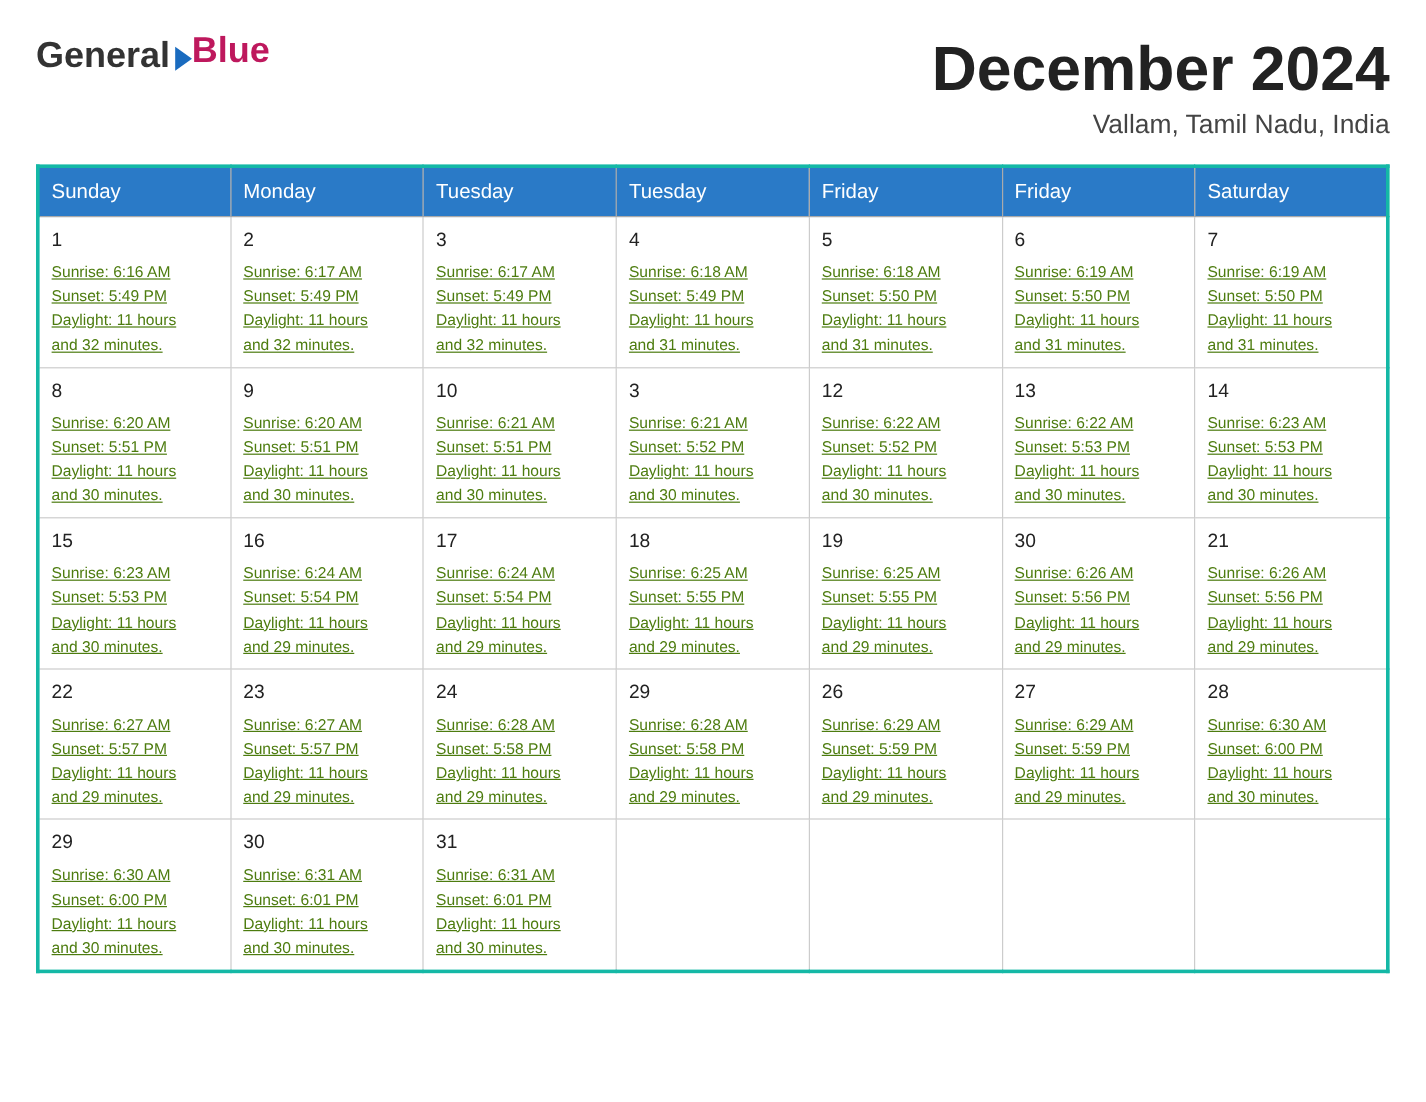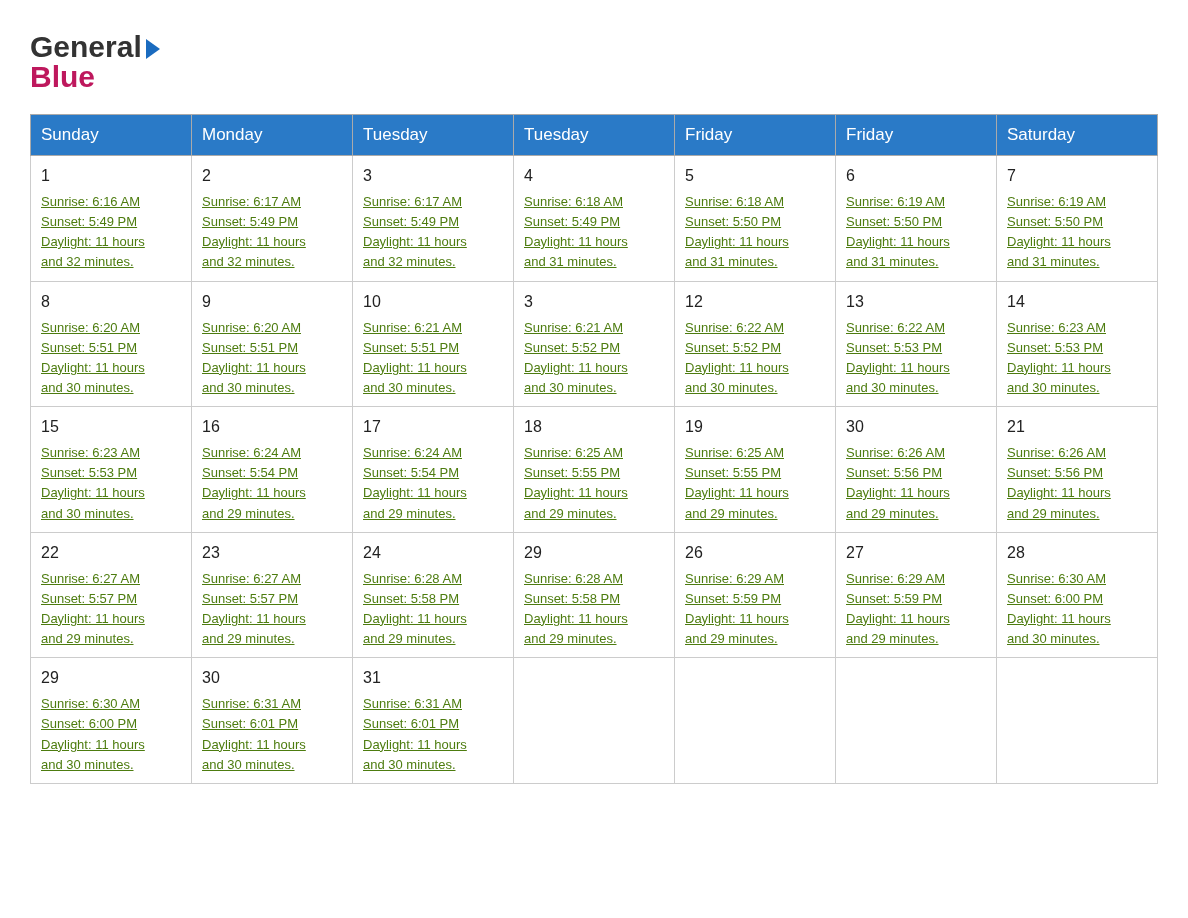--- a/index.html
+++ b/index.html
@@ -11,42 +11,42 @@
       min-height: 918px;
     }
     .header {
       display: flex;
       justify-content: space-between;
       align-items: flex-start;
       margin-bottom: 20px;
     }
     .logo {
       display: flex;
-      flex-direction: column;
+      flex-direction: row;
       align-items: flex-start;
       text-align: center;
     }
     .title-section {
       text-align: right;
     }
     .month-year {
       font-size: 52px;
       font-weight: bold;
       color: #222;
       line-height: 1.1;
     }
     .location {
       font-size: 22px;
       color: #444;
       margin-top: 4px;
     }
     .calendar {
       width: 100%;
       border-collapse: collapse;
-      border: 1px solid #14b8a6;
+      border: 3px solid #14b8a6;
     }
     .calendar th {
       background-color: #2a7ac7;
       color: #fff;
       text-align: left;
       padding: 10px 10px;
       font-size: 17px;
       font-weight: normal;
       border: 1px solid #aaa;
     }
@@ -101,20 +101,24 @@
 </head>
 <body>
 
 <div class="header">
   <div class="logo">
     <div class="logo-wrapper">
       <span class="logo-general">General</span>
       <span class="logo-arrow" style="display:inline-block;width:0;height:0;border-top:10px solid transparent;border-bottom:10px solid transparent;border-left:14px solid #1a6bbf;margin-left:4px;margin-top:4px;"></span>
     </div>
     <div class="logo-line2">Blue</div>
+  </div>
+  <div class="title-section">
+    <div class="month-year">December 2024</div>
+    <div class="location">Vallam, Tamil Nadu, India</div>
   </div>
 </div>
 
 <table class="calendar">
   <thead>
     <tr>
       <th>Sunday</th>
       <th>Monday</th>
       <th>Tuesday</th>
       <th>Tuesday</th>

